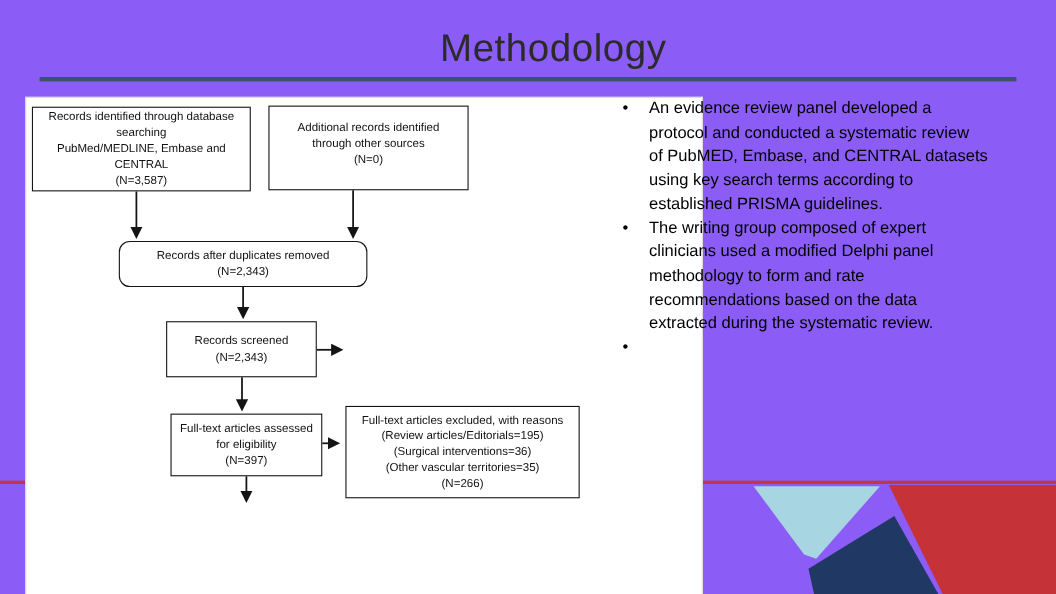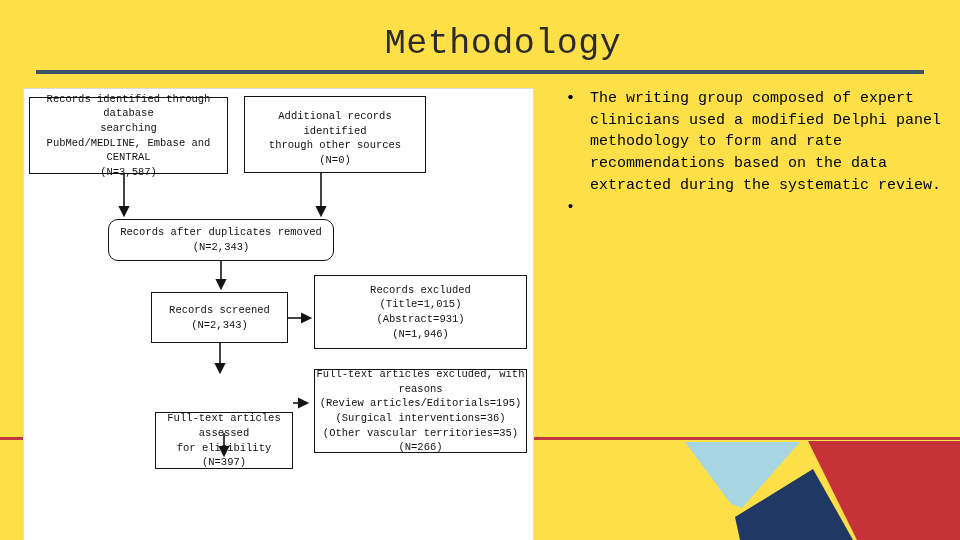--- a/index.html
+++ b/index.html
@@ -1,37 +1,37 @@
 <!DOCTYPE html>
 <html><head>
 <meta charset="utf-8">
 <style>
   html,body{margin:0;padding:0;background:#888;}
   .slide{
     position:relative; width:960px; height:540px; overflow:hidden;
-    background:#fde047; font-family:Liberation Mono, monospace;
+    background:#8b5cf6; font-family:Liberation Sans, sans-serif;
   }
   
   .title{
     position:absolute; left:0; top:24px; width:960px; padding-left:46px;
     box-sizing:border-box; text-align:center; margin:0;
     font-size:35px; font-weight:400; color:#2b2b2b; letter-spacing:0.5px;
   }
   .title-rule{
     position:absolute; left:36px; top:70px; width:888px; height:4px;
     background:#3c5468;
   }
   
   .red-line{
     position:absolute; left:0; top:437px; width:960px; height:3px;
     background:#bc3a40; z-index:1;
   }
   
   .panel{
-    position:absolute; left:23px; top:88px; width:511px; height:452px;
+    position:absolute; left:23px; top:88px; width:616px; height:452px;
     background:#ffffff; border:1px solid #dcdcdc; border-bottom:none;
     box-sizing:border-box; z-index:2;
   }
   .box{
     position:absolute; background:#fff; border:1.5px solid #141414;
     box-sizing:border-box; display:flex; flex-direction:column;
     justify-content:center; text-align:center;
     font-size:10.5px; line-height:14.6px; color:#111;
     white-space:pre-line;
   }
@@ -66,25 +66,21 @@
 PubMed/MEDLINE, Embase and
 CENTRAL
 (N=3,587)</div>
     <div class="box top" style="left:220px; top:7px; width:182px; height:77px;">Additional records identified
 through other sources
 (N=0)</div>
     <div class="box" style="left:84px; top:130px; width:226px; height:42px;border-radius:10px;">Records after duplicates removed
 (N=2,343)</div>
     <div class="box" style="left:127px; top:203px; width:137px; height:51px;">Records screened
 (N=2,343)</div>
-    <div class="box" style="left:290px; top:186px; width:213px; height:74px;">Records excluded
-(Title=1,015)
-(Abstract=931)
-(N=1,946)</div>
-    <div class="box" style="left:131px; top:287px; width:138px; height:57px;margin-top:36px;">Full-text articles assessed
+    <div class="box" style="left:131px; top:287px; width:138px; height:57px;">Full-text articles assessed
 for eligibility
 (N=397)</div>
     <div class="box" style="left:290px; top:280px; width:213px; height:84px;">Full-text articles excluded, with reasons
 (Review articles/Editorials=195)
 (Surgical interventions=36)
 (Other vascular territories=35)
 (N=266)</div>
 
     <svg class="arrows" width="511" height="452" viewBox="0 0 511 452">
       <defs>
@@ -98,20 +94,25 @@
       <line x1="264" y1="229" x2="285" y2="229" marker-end="url(#ah)"></line>
       <line x1="196" y1="254" x2="196" y2="282" marker-end="url(#ah)"></line>
       <line x1="269" y1="314" x2="282" y2="314" marker-end="url(#ah)"></line>
       <line x1="200" y1="344" x2="200" y2="365" marker-end="url(#ah)"></line>
     </svg>
   </div>
 
   <ul class="bullets">
     <li>
       <span class="bullet-marker">•</span>
+      <span class="bullet-text">An evidence review panel developed a
+protocol and conducted a systematic review
+of PubMED, Embase, and CENTRAL datasets
+using key search terms according to
+established PRISMA guidelines.</span>
     </li>
     <li>
       <span class="bullet-marker">•</span>
       <span class="bullet-text">The writing group composed of expert
 clinicians used a modified Delphi panel
 methodology to form and rate
 recommendations based on the data
 extracted during the systematic review.</span>
     </li>
     <li>

